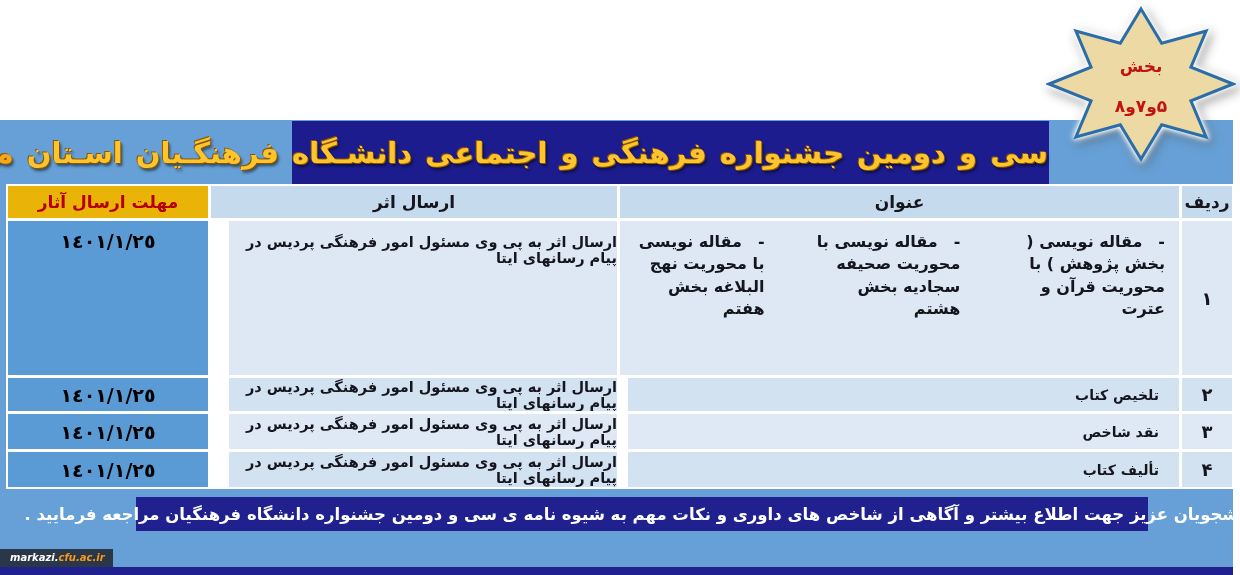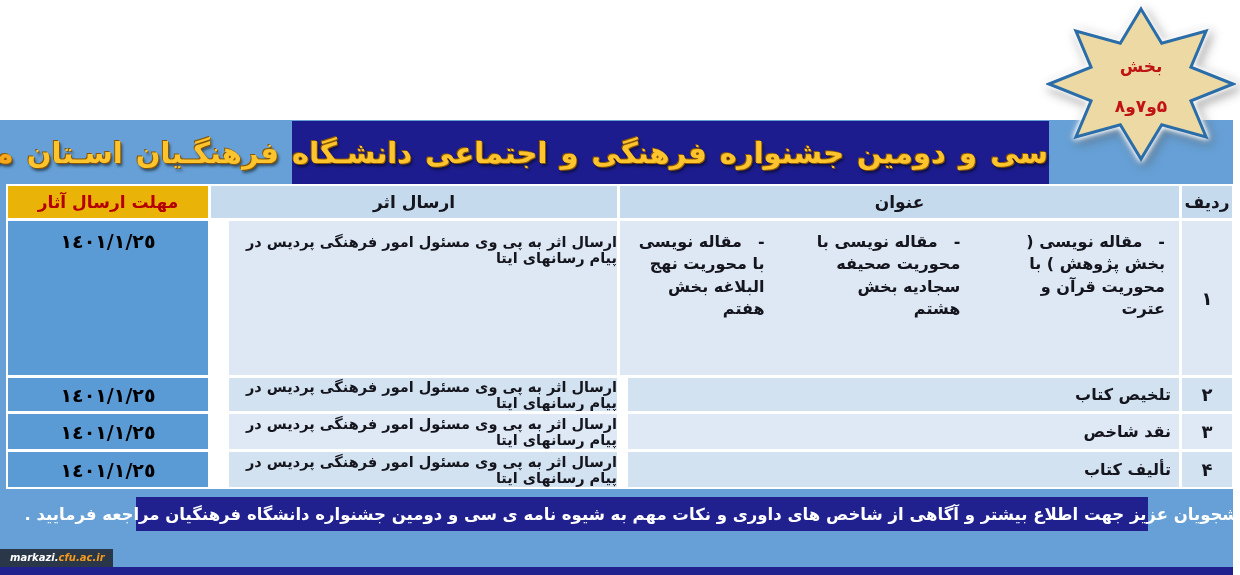--- a/index.html
+++ b/index.html
@@ -36,21 +36,21 @@
   .c-light1 { background:#dde8f4; }
   .c-light2 { background:#d2e2f1; }
   .c-light3 { background:#dfe9f5; }
   .c-date   { background:#5b9bd5; justify-content:center; }
   .date-txt { direction:ltr; unicode-bidi:bidi-override; color:#000000; font-size:19px; font-weight:bold; letter-spacing:4px; }
   .c-num    { justify-content:center; font-size:18px; }
   .c-title-list { flex-direction:row; align-items:stretch; justify-content:flex-start; padding:10px 14px 0 6px; font-size:16px; }
   .c-title-list .item { margin-bottom:21px; line-height:1.4; }
   .c-title-list .item .dash { margin-left:16px; }
   .c-title-list .item.indent { padding-right:44px; }
-  .c-title-single { padding-right:8px; font-size:16px;margin-left:8px; }
+  .c-title-single { padding-right:20px; font-size:14px;margin-left:8px; }
   .c-send { justify-content:center; font-size:14.5px;margin-left:18px; }
   .c-send.tall { align-items:flex-start; padding-top:13px; }
   .c-date.tall { align-items:flex-start; padding-top:9px; }
 
   
   .note-bar { position:absolute; left:136px; top:497px; width:1012px; height:34px; background:#20208f;
     display:flex; align-items:center; justify-content:center; direction:rtl; z-index:3;
     color:#ffffff; font-weight:bold; font-size:16.5px; white-space:nowrap; }
 
   

